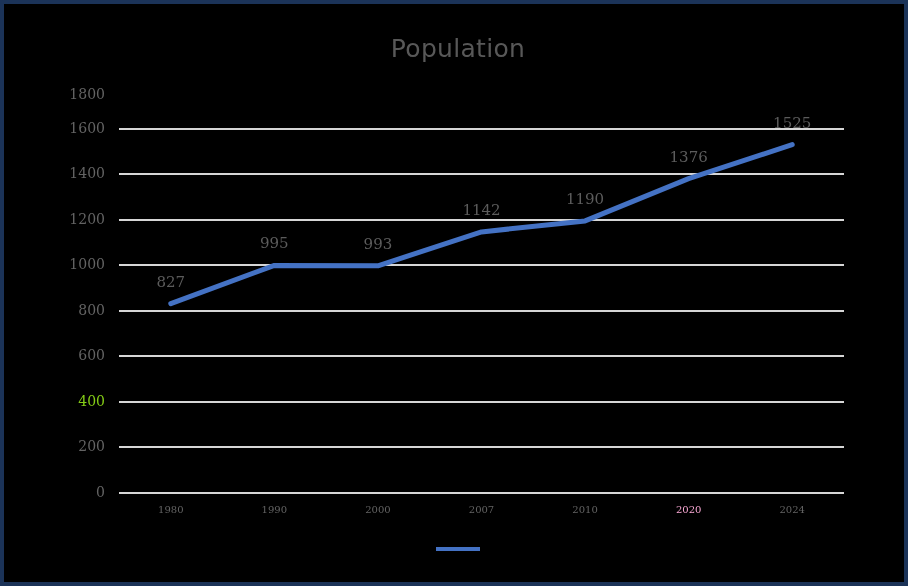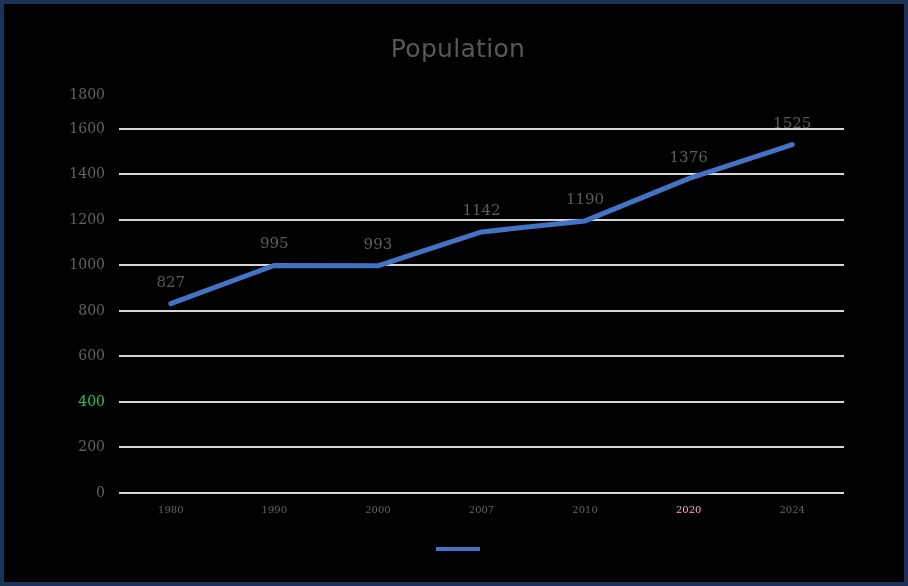--- a/index.html
+++ b/index.html
@@ -132,21 +132,21 @@
   <div id="chart-title" style="color: rgb(88, 88, 88);">Population</div>
 
   <div id="y-axis-labels">
       <div class="ytick-label" style="top: 0px; color: rgb(99, 99, 99); margin-top: 12px;">1800</div>
       <div class="ytick-label" style="top: 45.5556px; color: rgb(99, 99, 99);">1600</div>
       <div class="ytick-label" style="top: 91.1111px; color: rgb(99, 99, 99);">1400</div>
       <div class="ytick-label" style="top: 136.667px; color: rgb(99, 99, 99);">1200</div>
       <div class="ytick-label" style="top: 182.222px; color: rgb(99, 99, 99);">1000</div>
       <div class="ytick-label" style="top: 227.778px; color: rgb(99, 99, 99);">800</div>
       <div class="ytick-label" style="top: 273.333px; color: rgb(99, 99, 99);">600</div>
-      <div class="ytick-label" style="top: 318.889px; color: #22c55e;">400</div>
+      <div class="ytick-label" style="top: 318.889px; color: #84cc16;">400</div>
       <div class="ytick-label" style="top: 364.444px; color: rgb(99, 99, 99);">200</div>
       <div class="ytick-label" style="top: 410px; color: rgb(99, 99, 99);">0</div>
     </div>
 
   <div id="plot-area">
       <div class="gridline" style="top: 45.5556px; background: rgb(214, 214, 214);"></div>
       <div class="gridline" style="top: 91.1111px; background: rgb(214, 214, 214);"></div>
       <div class="gridline" style="top: 136.667px; background: rgb(214, 214, 214);"></div>
       <div class="gridline" style="top: 182.222px; background: rgb(214, 214, 214);"></div>
       <div class="gridline" style="top: 227.778px; background: rgb(214, 214, 214);"></div>

